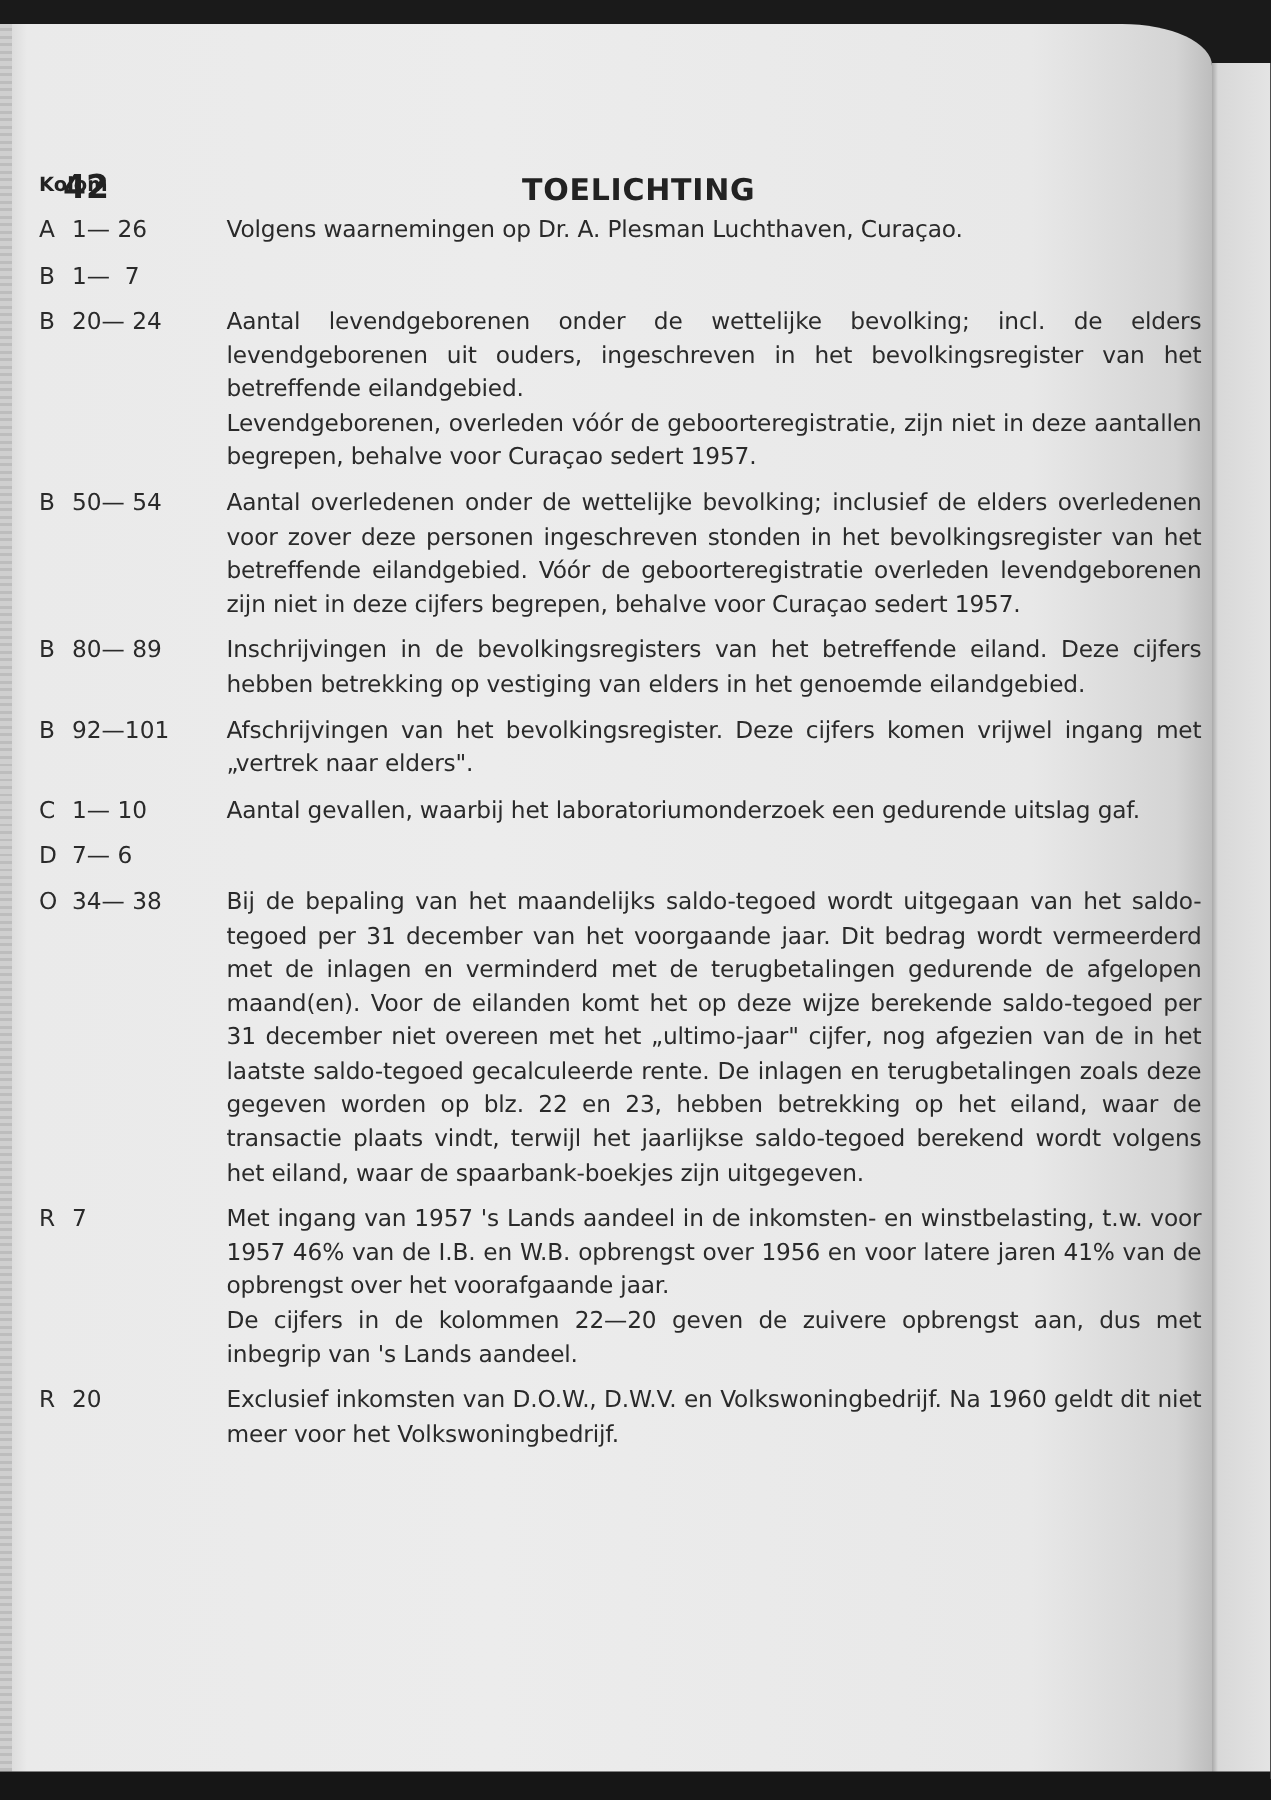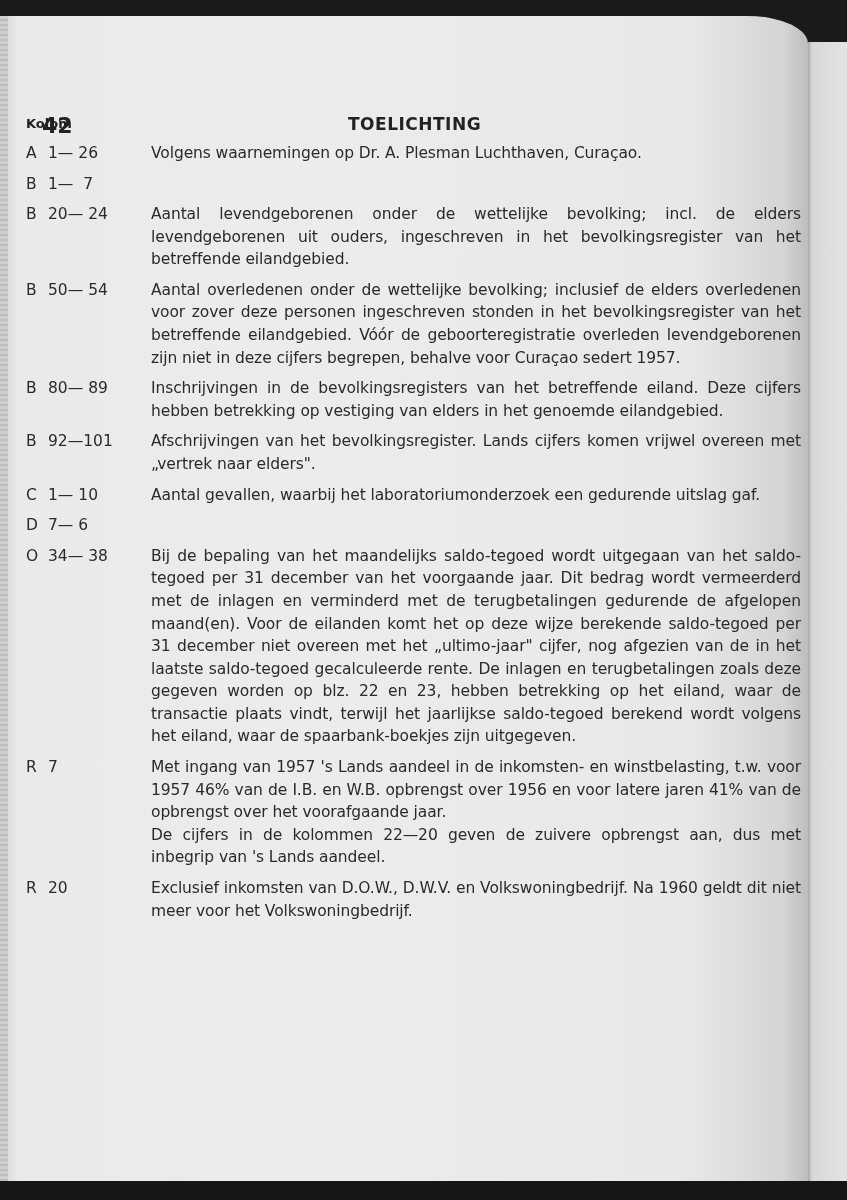--- a/index.html
+++ b/index.html
@@ -30,21 +30,21 @@
     }
     .header {
       position: absolute; top: 58px; left: 16px; width: 800px; height: 30px; margin-top: 36px;
     }
     .page-number {
       position: absolute; left: 18px; top: 3px;
       font-size: 22px; font-weight: bold; color: #222;
     }
     .running-title {
       position: absolute; left: 324px; top: 4px;
-      font-size: 17px; font-weight: bold; letter-spacing: 0.5px; color: #222;
+      font-size: 20px; font-weight: bold; letter-spacing: 0.5px; color: #222;
     }
     .kolom-heading {
       position: absolute; left: 18px; top: 100px;
       font-size: 13px; font-weight: bold; color: #222;
     }
     .entries {
       position: absolute; left: 18px; top: 126px; width: 775px;
     }
     .entry {
       display: flex; align-items: flex-start;
@@ -94,20 +94,21 @@
       </div>
     </div>
 
     <div class="entry">
       <div class="entry-ref">
         <span class="ref-letter">B</span>
         <span class="ref-range">20— 24</span>
       </div>
       <div class="entry-text">
         <p>Aantal levendgeborenen onder de wettelijke bevolking; incl. de elders levendgeborenen uit ouders, ingeschreven in het bevolkingsregister van het betreffende eilandgebied.</p>
+        <p>Levendgeborenen, overleden vóór de geboorteregistratie, zijn niet in deze aantallen begrepen, behalve voor Curaçao sedert 1957.</p>
       </div>
     </div>
 
     <div class="entry">
       <div class="entry-ref">
         <span class="ref-letter">B</span>
         <span class="ref-range">50— 54</span>
       </div>
       <div class="entry-text">
         <p>Aantal overledenen onder de wettelijke bevolking; inclusief de elders overledenen voor zover deze personen ingeschreven stonden in het bevolkingsregister van het betreffende eilandgebied. Vóór de geboorteregistratie overleden levendgeborenen zijn niet in deze cijfers begrepen, behalve voor Curaçao sedert 1957.</p>
@@ -123,21 +124,21 @@
         <p>Inschrijvingen in de bevolkingsregisters van het betreffende eiland. Deze cijfers hebben betrekking op vestiging van elders in het genoemde eilandgebied.</p>
       </div>
     </div>
 
     <div class="entry">
       <div class="entry-ref">
         <span class="ref-letter">B</span>
         <span class="ref-range">92—101</span>
       </div>
       <div class="entry-text">
-        <p>Afschrijvingen van het bevolkingsregister. Lands cijfers komen vrijwel overeen met „vertrek naar elders".</p>
+        <p>Afschrijvingen van het bevolkingsregister. Deze cijfers komen vrijwel ingang met „vertrek naar elders".</p>
       </div>
     </div>
 
     <div class="entry">
       <div class="entry-ref">
         <span class="ref-letter">C</span>
         <span class="ref-range">1— 10</span>
       </div>
       <div class="entry-text">
         <p>Aantal gevallen, waarbij het laboratoriumonderzoek een gedurende uitslag gaf.</p>

